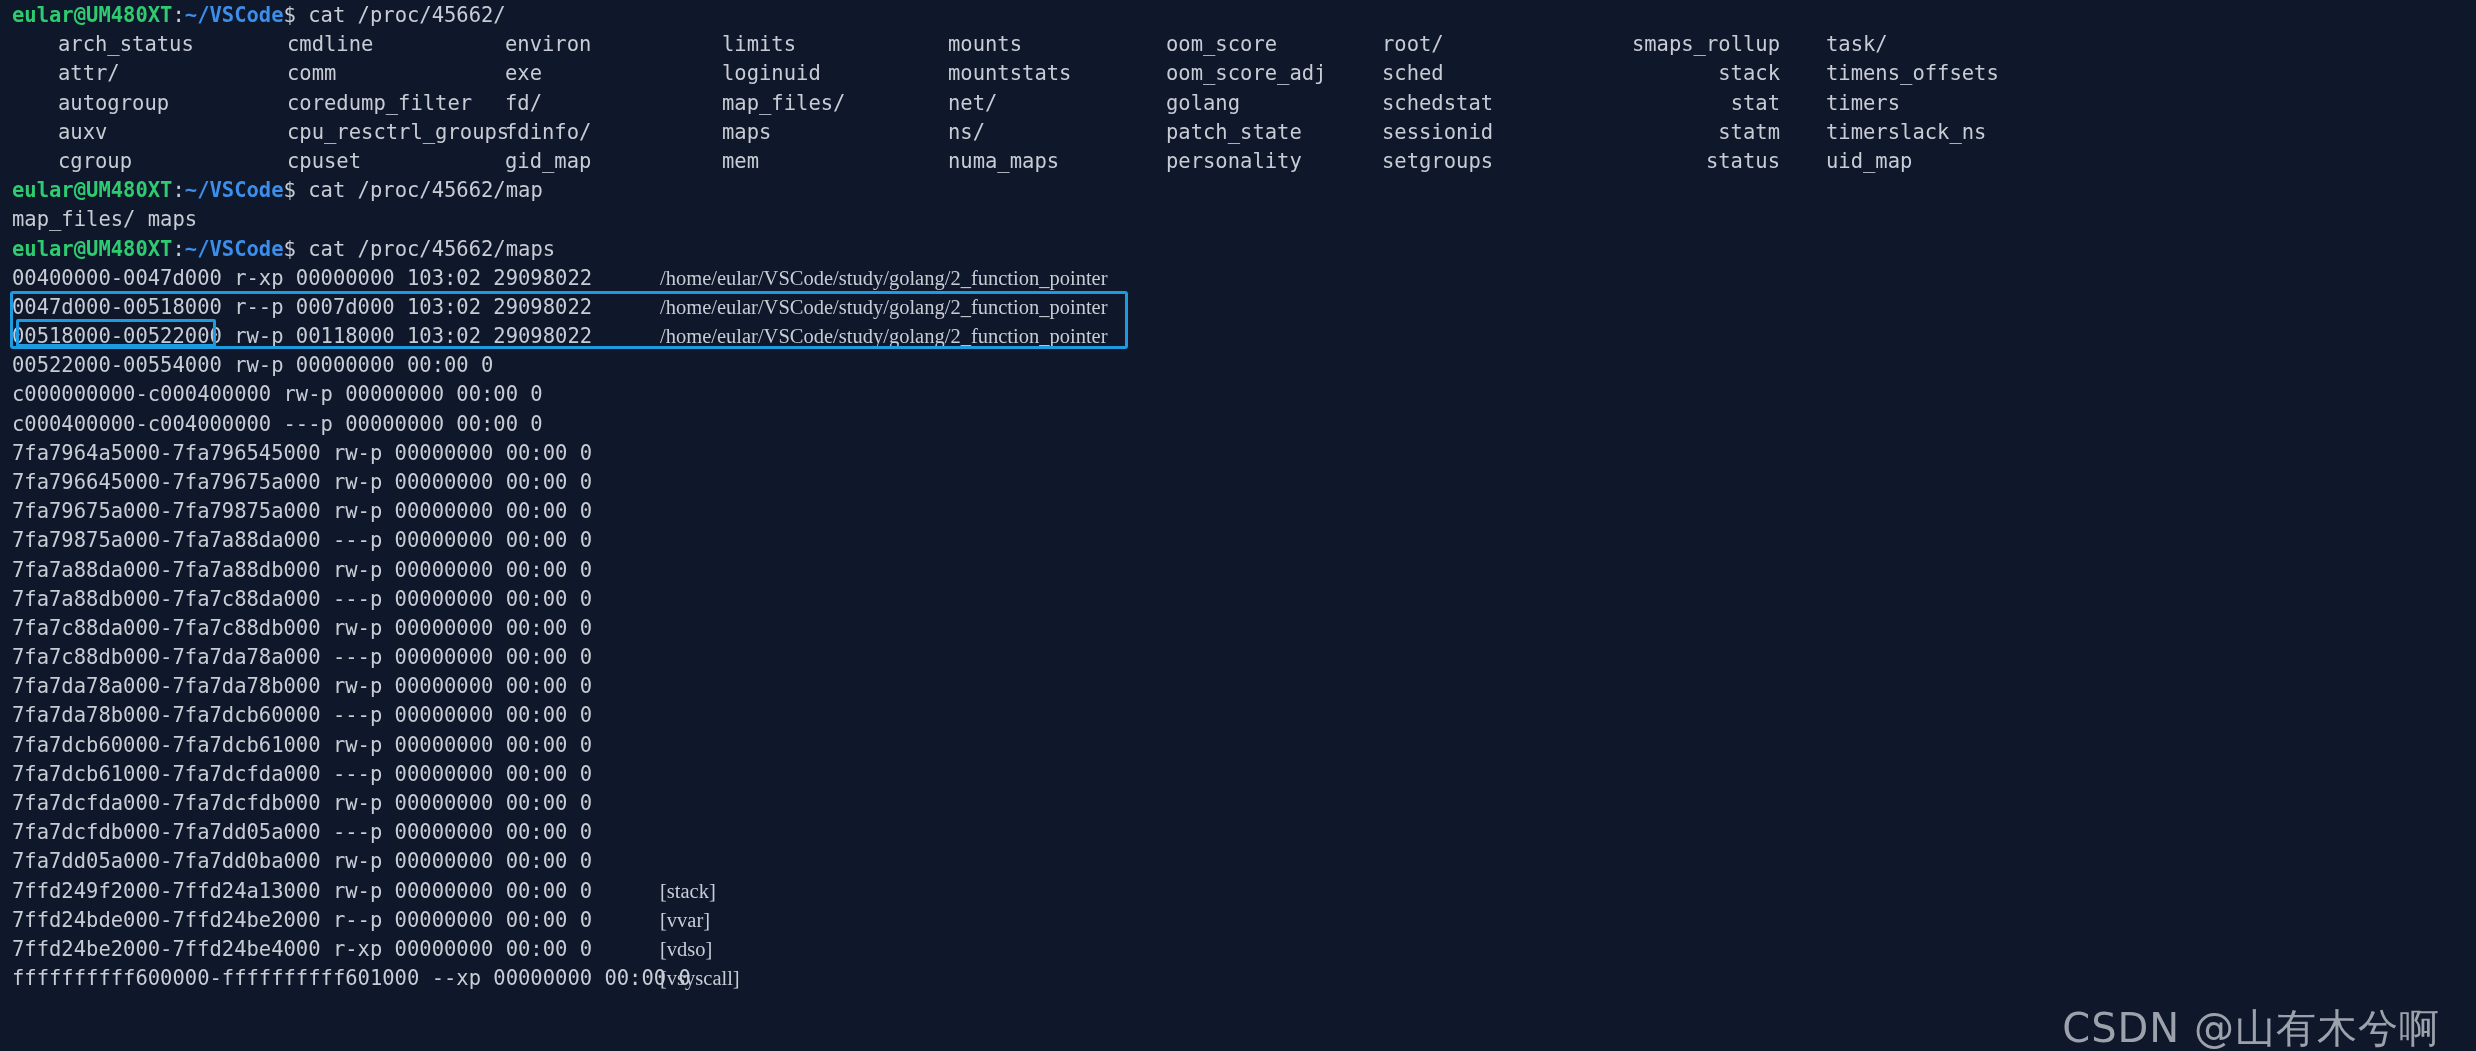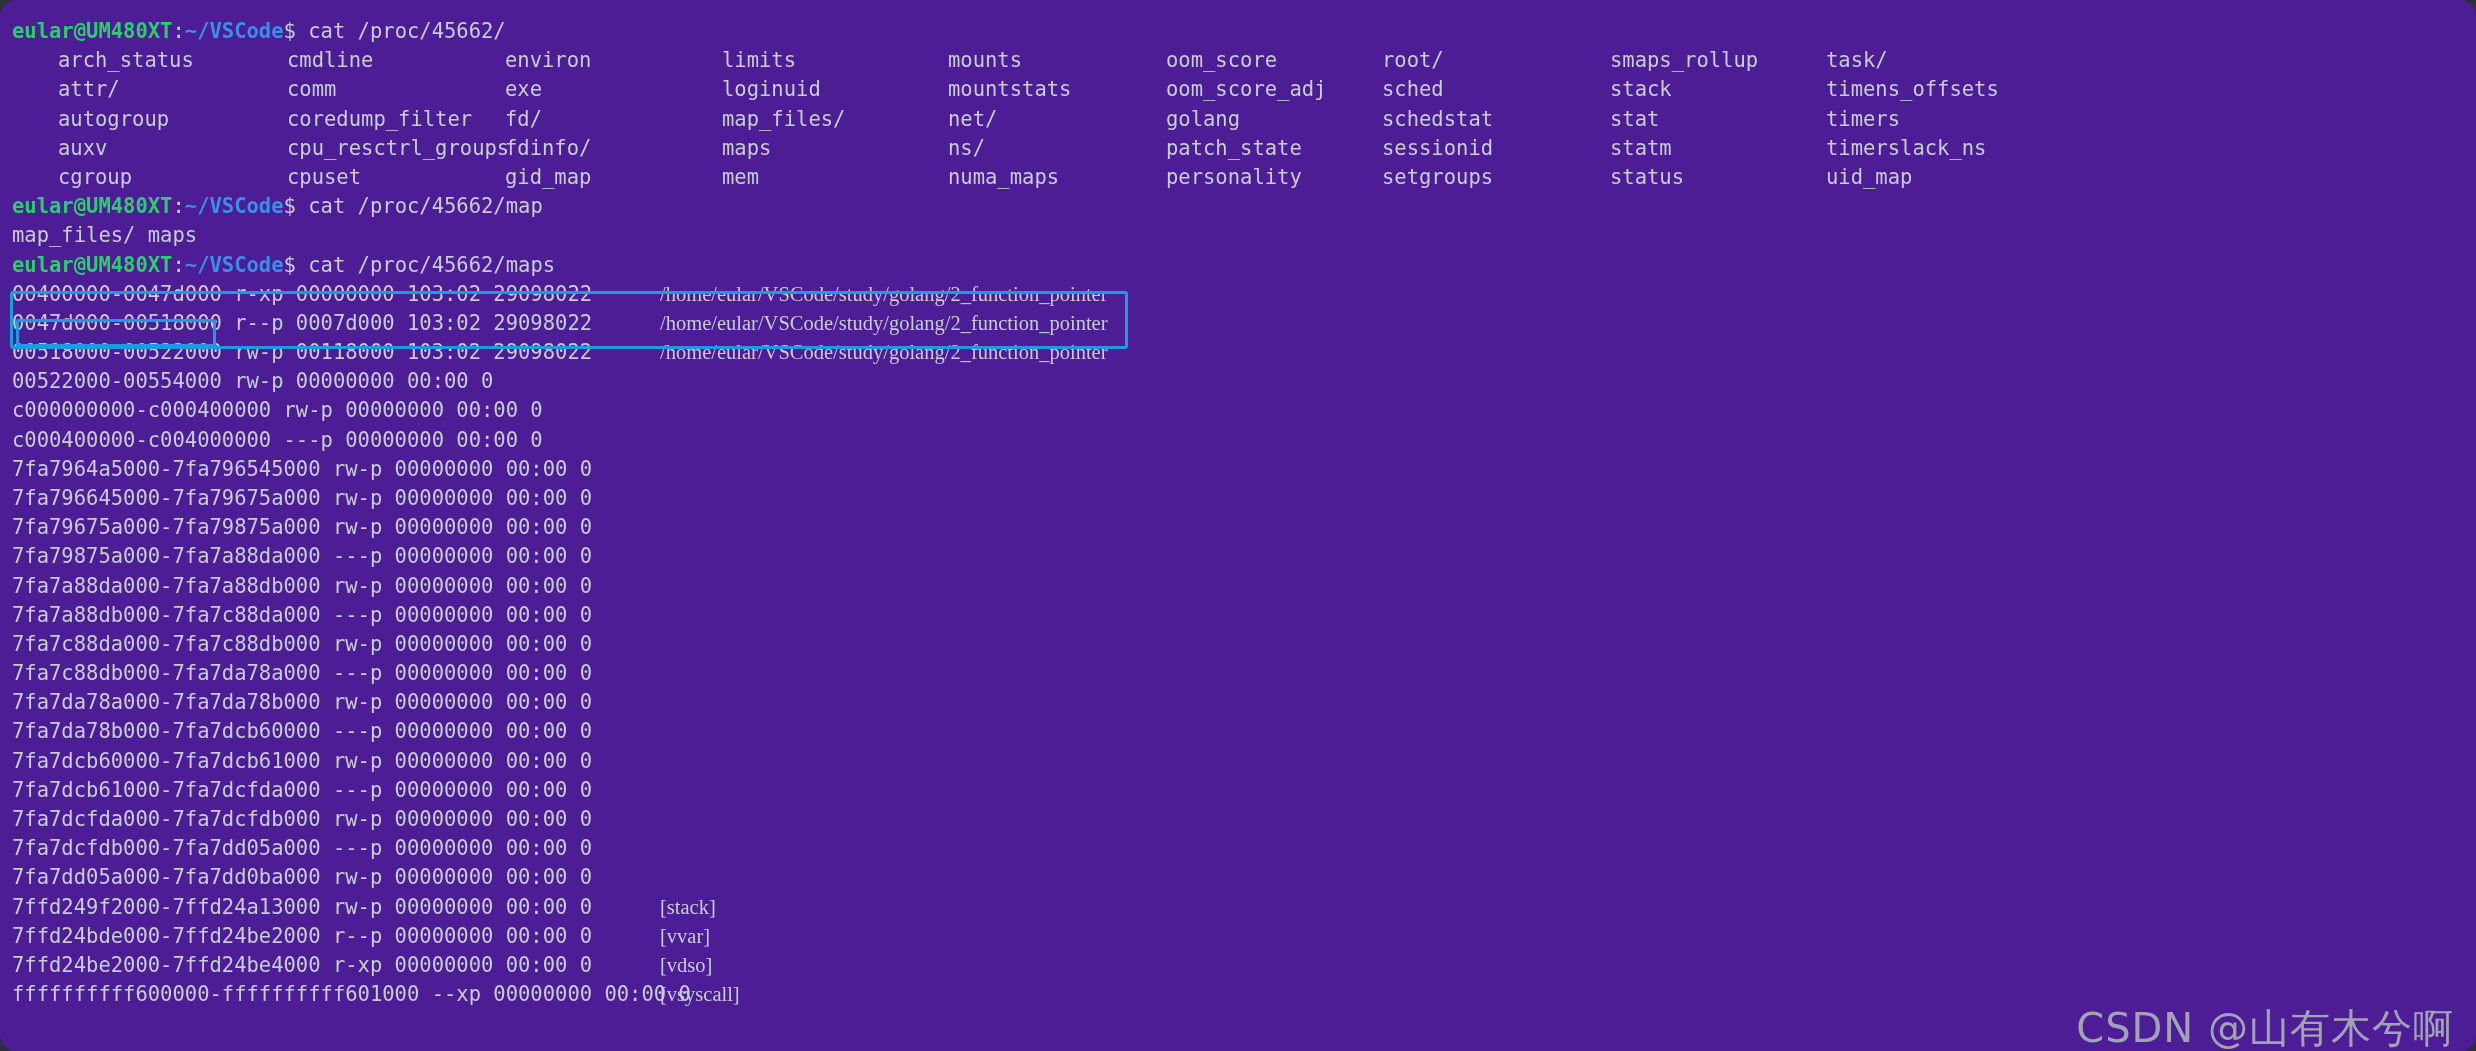--- a/index.html
+++ b/index.html
@@ -4,30 +4,29 @@
 <style>
   html, body {
     margin: 0;
     padding: 0;
     background: #2b303b;
   }
   #terminal {
     position: relative;
     width: 2476px;
     height: 1051px;
-    background: #4c1d95;
+    background: #0f172a;
     font-family: "DejaVu Sans Mono", "Liberation Mono", monospace;
     font-size: 20.5px;
     line-height: 29.2px;
     color: #c8ccd4;
     overflow: hidden;
     letter-spacing: 0px;
-    padding-top: 17px;
+    padding-top: 1px;
     box-sizing: border-box;
-    border-radius: 16px;
   }
   .line {
     white-space: pre;
     height: 29.2px;
     padding-left: 12px;
     position: relative;
   }
   .user { color: #2ecc71; font-weight: bold; }
   .colon { color: #c8ccd4; }
   .path { color: #3b8eea; font-weight: bold; }
@@ -47,21 +46,21 @@
     white-space: pre;
     margin-left: 46px;
   }
   .c0 { width: 183px; }
   .c1 { width: 172px; }
   .c2 { width: 171px; }
   .c3 { width: 180px; }
   .c4 { width: 172px; }
   .c5 { width: 170px; }
   .c6 { width: 182px; }
-  .c7 { width: 170px; }
+  .c7 { width: 170px; text-align: right; }
   .c8 { width: 183px; }
 
   
   .map-row {
     white-space: pre;
     height: 29.2px;
     padding-left: 12px;
     display: flex;
     align-items: flex-end;
   }
@@ -79,21 +78,21 @@
   .box-inner {
     position: absolute;
     border: 3px solid #1e9ae0;
     border-radius: 2px;
     pointer-events: none;
     box-sizing: border-box;
   }
 
   .watermark {
     position: absolute;
-    right: 22px;
+    right: 36px;
     bottom: 8px;
     font-family: "DejaVu Sans", "Liberation Sans", sans-serif;
     font-size: 40px;
     color: #a9aeb8;
     opacity: 0.92;
     letter-spacing: 1px;
     white-space: pre;
   }
 </style>
 </head>

